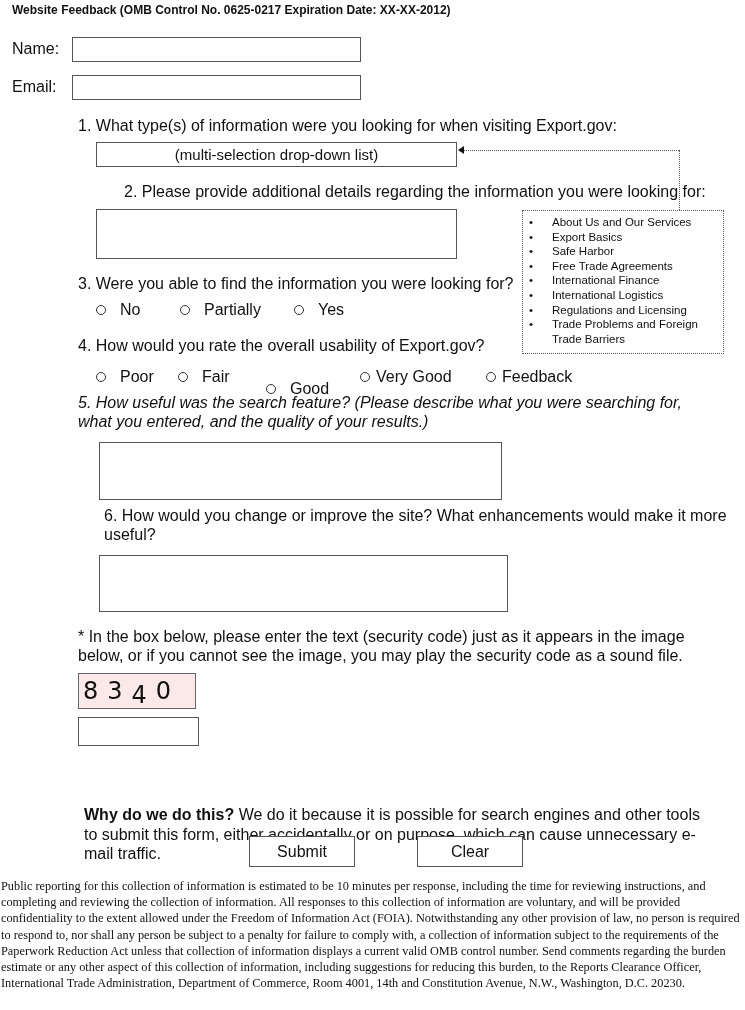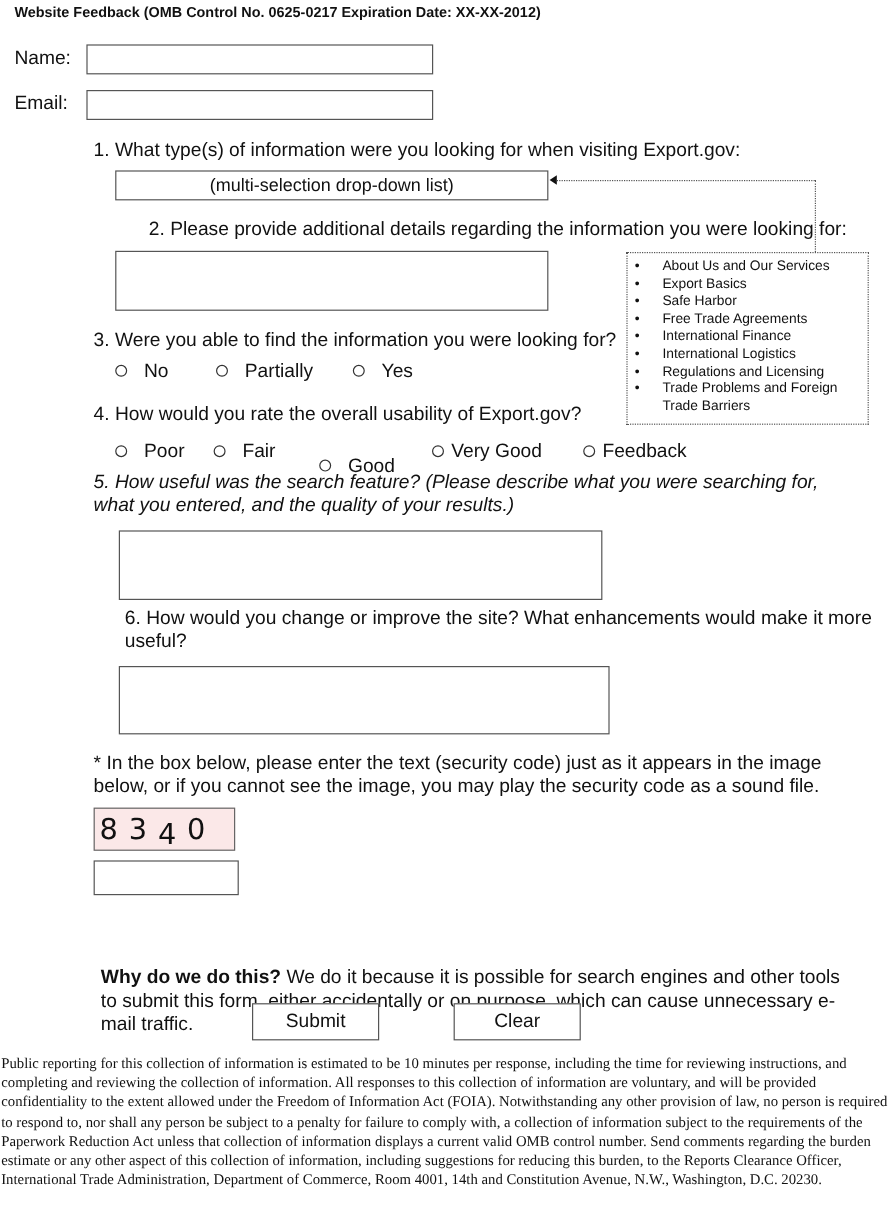--- a/index.html
+++ b/index.html
@@ -22,21 +22,21 @@
   .listbox li .bullet { position: absolute; left: 6px; top: 0; }
   .dotv { border-left: 1px dotted #555; }
   .doth { border-top: 1px dotted #555; }
   .arrow { width: 0; height: 0; border-top: 4px solid transparent; border-bottom: 4px solid transparent;
            border-right: 6px solid #111; }
   .captcha { background: #fbe8e8; border: 1.5px solid #666; box-sizing: border-box;
              font-family: "DejaVu Sans", sans-serif; font-size: 24px; letter-spacing: 3px;
              display: flex; align-items: center; padding-left: 4px; }
   .captcha .d4 { position: relative; top: 4px; }
   .btn { border: 1.5px solid #555; background: #fff; box-sizing: border-box; font-size: 16px;
-         display: flex; align-items: center; justify-content: center; font-family: "Liberation Sans", sans-serif; }
+         display: flex; align-items: center; justify-content: center; font-family: "Liberation Sans", sans-serif; margin-left: 39px; }
   .why { font-size: 16px; line-height: 19.5px; margin-top: 40px; }
   .why b { font-weight: bold; }
   .fine { left: 1px; top: 878px; width: 744px; font-family: "Liberation Serif", serif;
           font-size: 12.3px; line-height: 16.2px; }
 </style>
 </head>
 <body>
 
 <div class="abs title">Website Feedback (OMB Control No. 0625-0217 Expiration Date: XX-XX-2012)</div>
 

